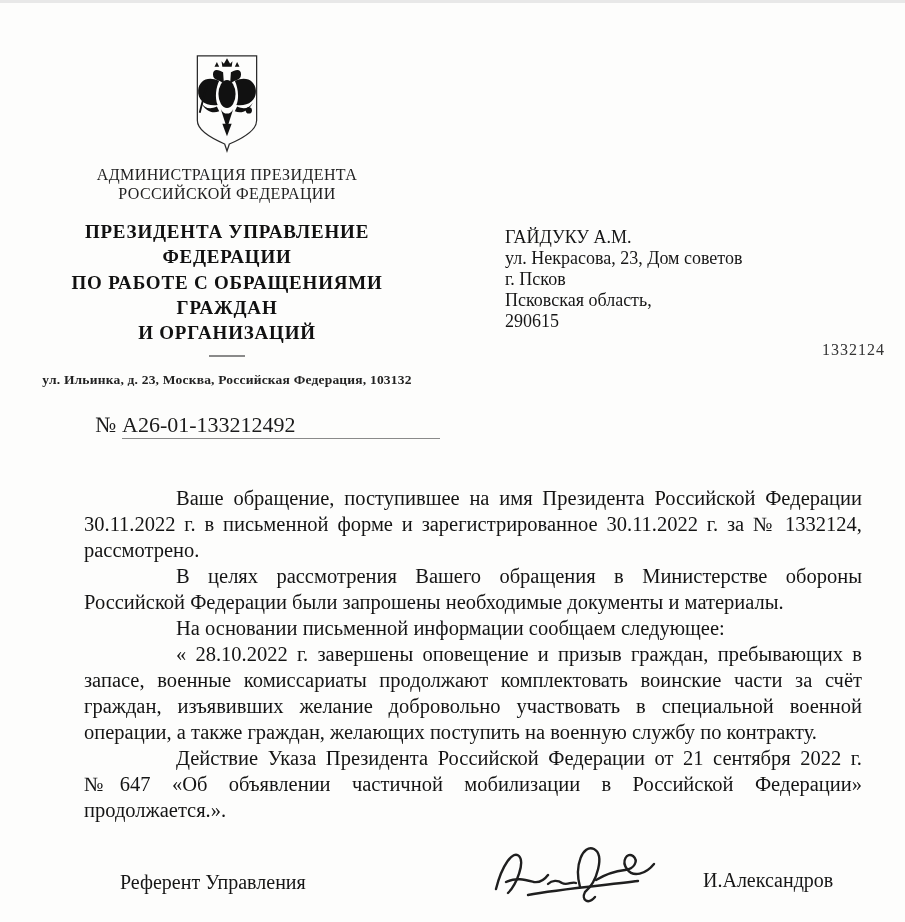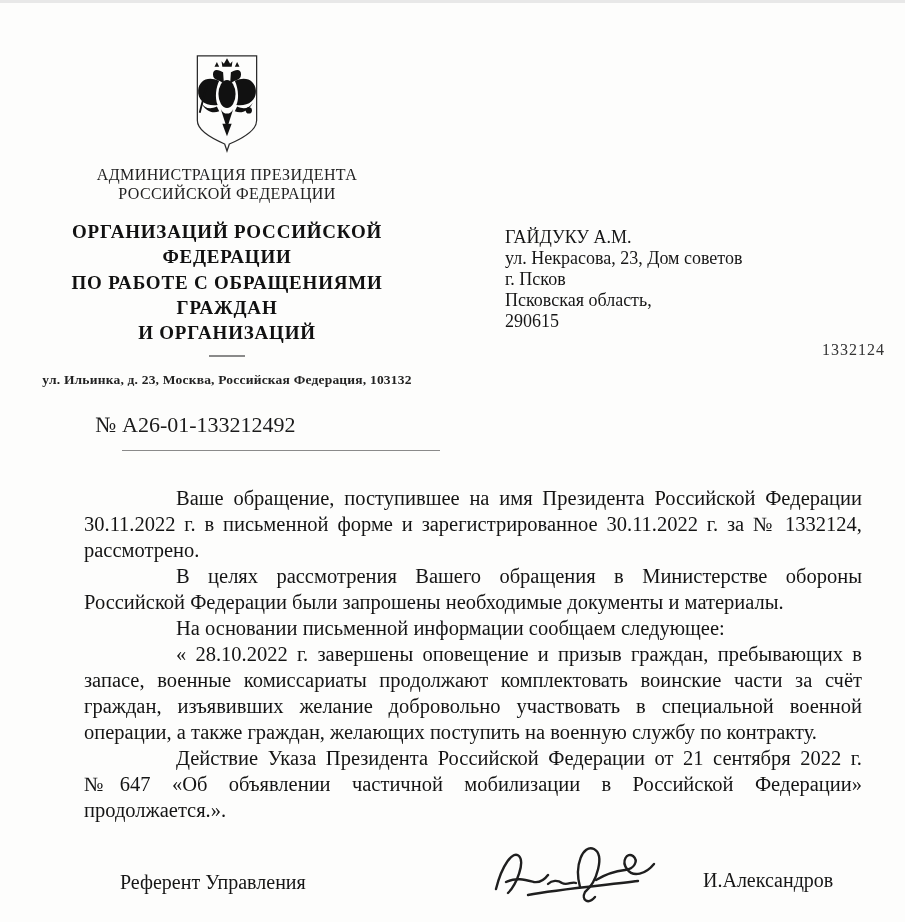--- a/index.html
+++ b/index.html
@@ -13,21 +13,21 @@
   .coat{display:block;margin:0 auto 8px auto;}
   .org-line{font-size:16px;letter-spacing:.4px;line-height:1.2;color:#222;}
   .dept{margin-top:16px;font-weight:bold;font-size:19px;letter-spacing:.8px;line-height:1.32;color:#111;}
   .dash-sep{width:36px;height:2px;background:#8a8a8a;margin:10px auto 0 auto;}
   .lh-address{margin-top:15px;font-size:13.5px;font-weight:bold;letter-spacing:.2px;color:#222;white-space:nowrap;}
   
   .dateline{position:absolute;left:82px;top:363px;font-size:22px;white-space:nowrap;}
   .month-slot{display:inline-block;width:182px;text-align:center;border-bottom:1.5px solid #6e6e6e;margin:0 6px;padding-bottom:1px;}
   .yy-slot{display:inline-block;min-width:44px;text-align:center;border-bottom:1.5px solid #6e6e6e;padding-bottom:1px;}
   .refline{position:absolute;left:95px;top:409px;font-size:22px;white-space:nowrap;}
-  .ref-num{display:inline-block;min-width:318px;border-bottom:1.5px solid #8a8a8a;padding-bottom:12px;margin-left:6px;}
+  .ref-num{display:inline-block;min-width:318px;border-bottom:1.5px solid #8a8a8a;padding-bottom:0;margin-left:6px;}
   
   .recipient{position:absolute;left:505px;top:224px;font-size:18px;line-height:21px;color:#161616;}
   .barcode{position:absolute;left:540px;top:336px;width:288px;}
   .bars{
     height:58px;
     background:repeating-linear-gradient(90deg,
       #0a0a0a 0 2px,#fff 2px 5px,
       #0a0a0a 5px 9px,#fff 9px 11px,
       #0a0a0a 11px 12px,#fff 12px 16px,
       #1a1a1a 16px 19px,#fff 19px 21px,
@@ -69,21 +69,21 @@
         <path d="M63 68 C72 72 79 70 83 63 C77 75 68 77 60 74 Z" stroke-width="0"></path>
         <path d="M42 71 L50 96 L58 71 C55 79 45 79 42 71 Z" stroke-width="0"></path>
         <path d="M44 90 L50 106 L56 90 Z" stroke-width="0"></path>
         <path d="M24 41 L15 76" stroke-width="2.4"></path>
         <circle cx="78" cy="73" r="4" stroke-width="0"></circle>
       </g>
     </svg>
     <div class="org-line">АДМИНИСТРАЦИЯ ПРЕЗИДЕНТА</div>
     <div class="org-line">РОССИЙСКОЙ ФЕДЕРАЦИИ</div>
     <div class="dept">
-      <div>ОРГАНИЗАЦИЙ РОССИЙСКОЙ ФЕДЕРАЦИИ</div>
+      <div>ПРЕЗИДЕНТА УПРАВЛЕНИЕ ФЕДЕРАЦИИ</div>
       <div>ПО РАБОТЕ С ОБРАЩЕНИЯМИ ГРАЖДАН</div>
       <div>И ОРГАНИЗАЦИЙ</div>
     </div>
     <div class="dash-sep"></div>
     <div class="lh-address">ул. Ильинка, д. 23, Москва, Российская Федерация, 103132</div>
   </div>
 
 
   <div class="refline"><span>№</span><span class="ref-num">А26-01-133212492</span></div>
 

